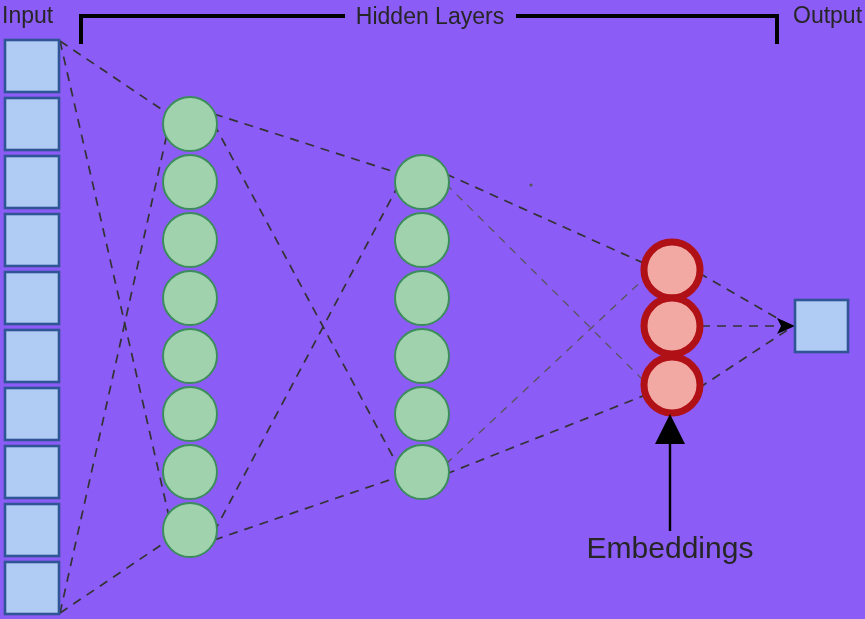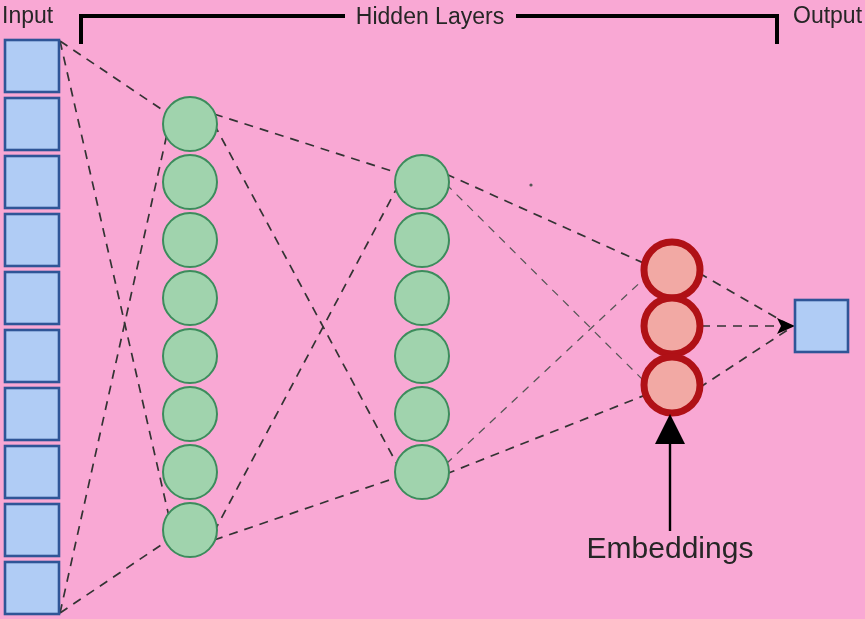--- a/index.html
+++ b/index.html
@@ -7,21 +7,21 @@
     padding: 0;
     background: #ffffff;
   }
   body {
     font-family: "Liberation Sans", sans-serif;
   }
   #diagram-root {
     position: relative;
     width: 865px;
     height: 619px;
-    background: #f9a8d4;
+    background: #8b5cf6;
     overflow: hidden;
   }
   #nn-svg {
     position: absolute;
     left: 0;
     top: 0;
     width: 865px;
     height: 619px;
   }
   .lbl {

